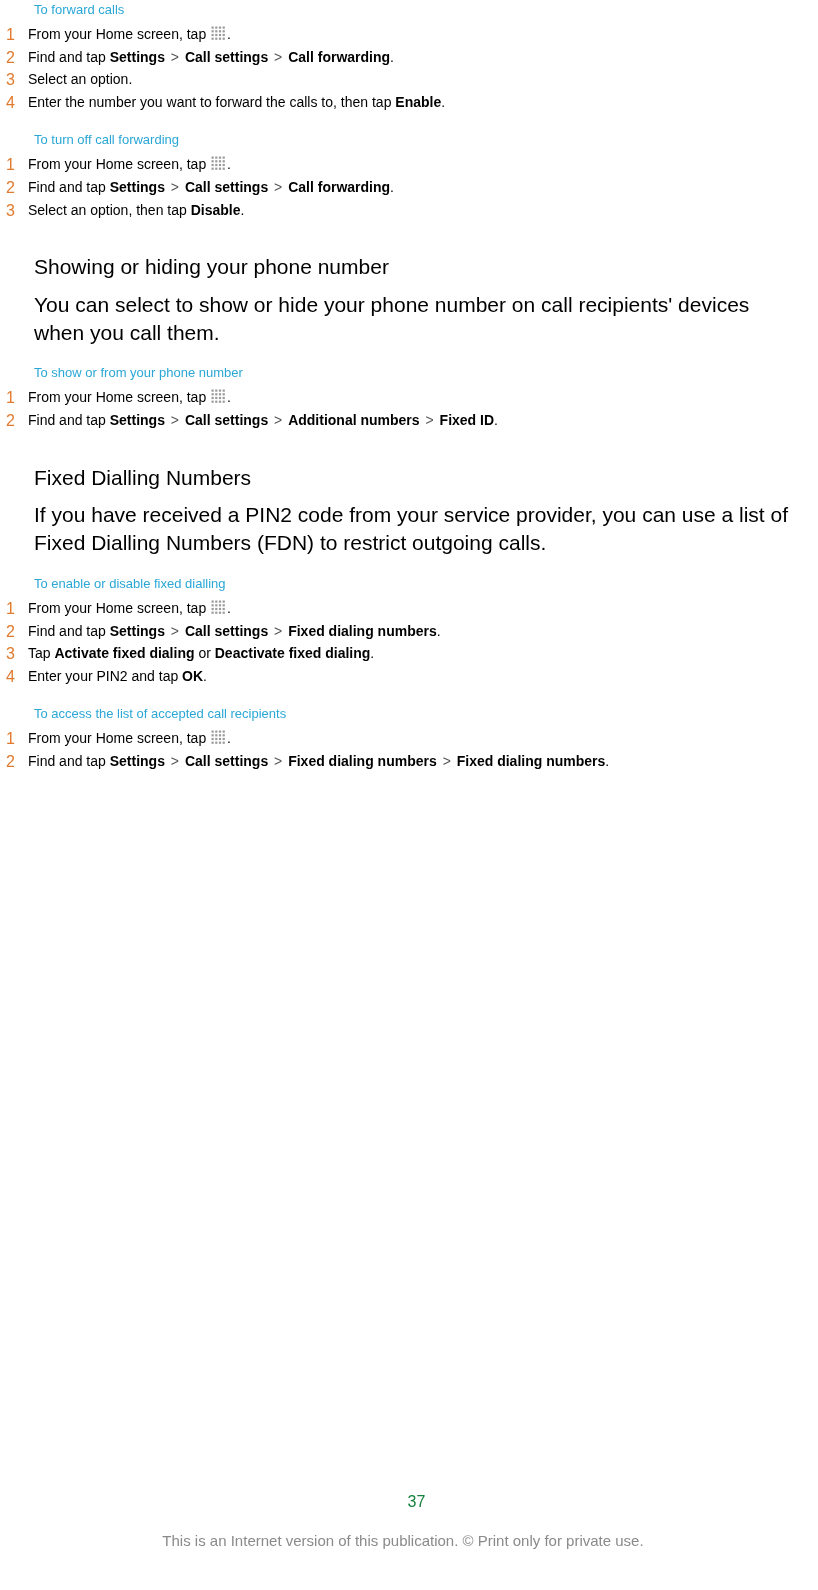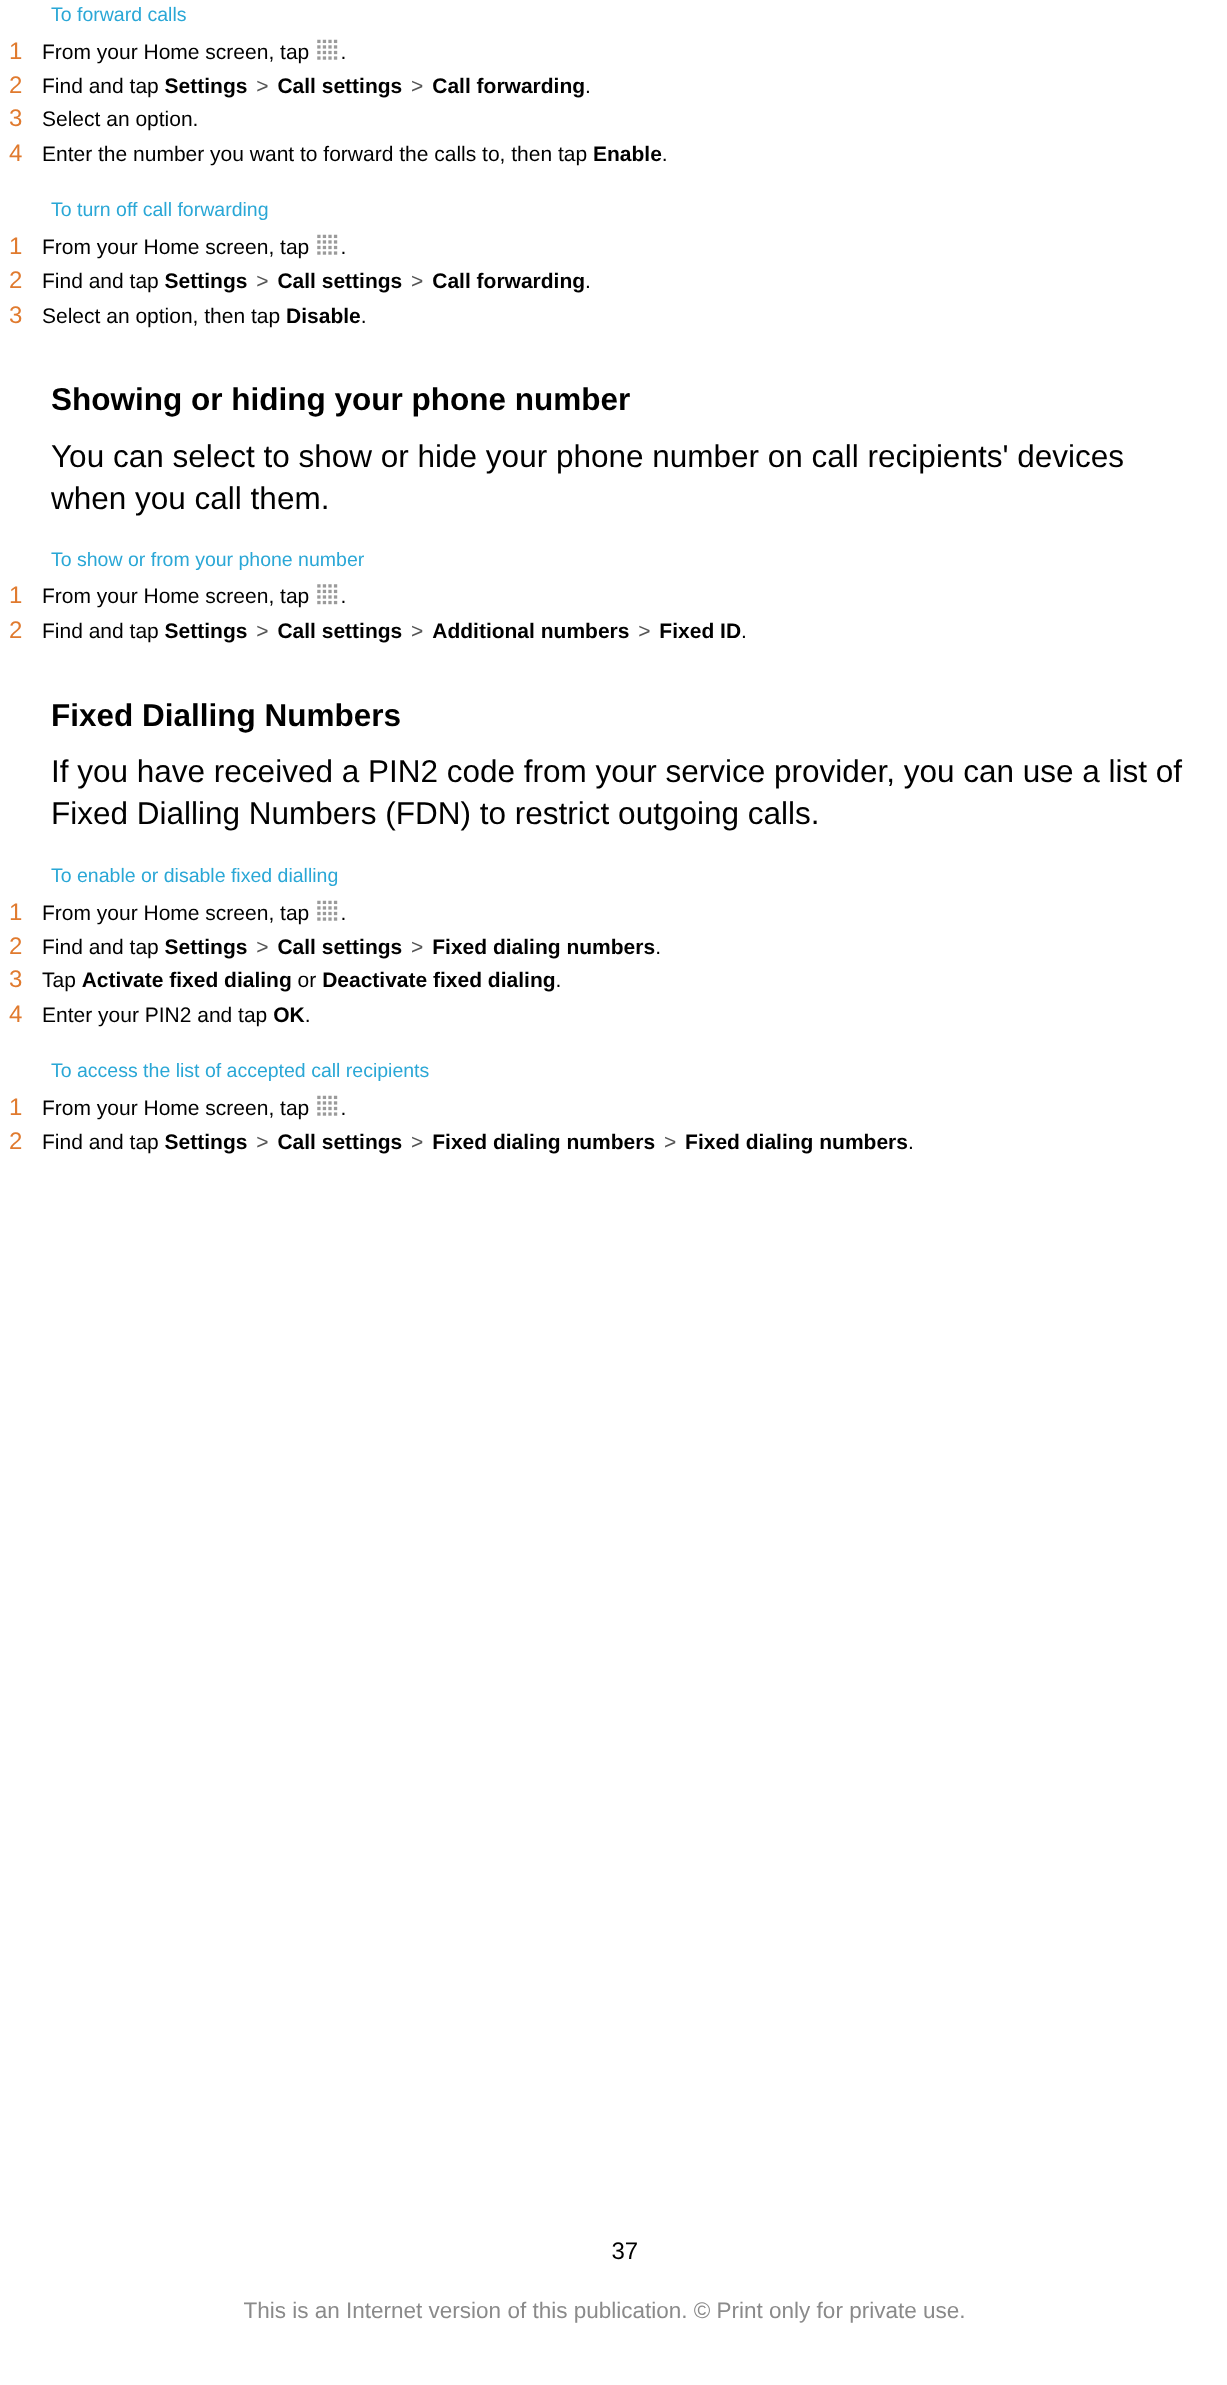--- a/index.html
+++ b/index.html
@@ -38,32 +38,32 @@
     color: #000;
   }
   .bold { font-weight: bold; }
   .gt { color: #555; padding: 0 2px; }
   .apps-icon {
     display: inline-block;
     vertical-align: -2px;
     margin: 0 1px;
   }
   .heading-black {
-    font-weight: bold;
+    font-weight: normal;
     font-size: 21px;
     margin: 32px 0 10px 34px;
   }
   .body-text {
     margin: 0 8px 6px 34px;
     font-size: 21px;
     line-height: 1.35;
   }
   .page-num {
     text-align: center;
-    color: #000000;
+    color: #15803d;
     font-size: 16px;
     margin-top: 720px;
     padding-left: 27px;
   }
   .footer {
     text-align: center;
     color: #8a8a8a;
     font-size: 15px;
     margin: 18px 0 25px 0;
   }

